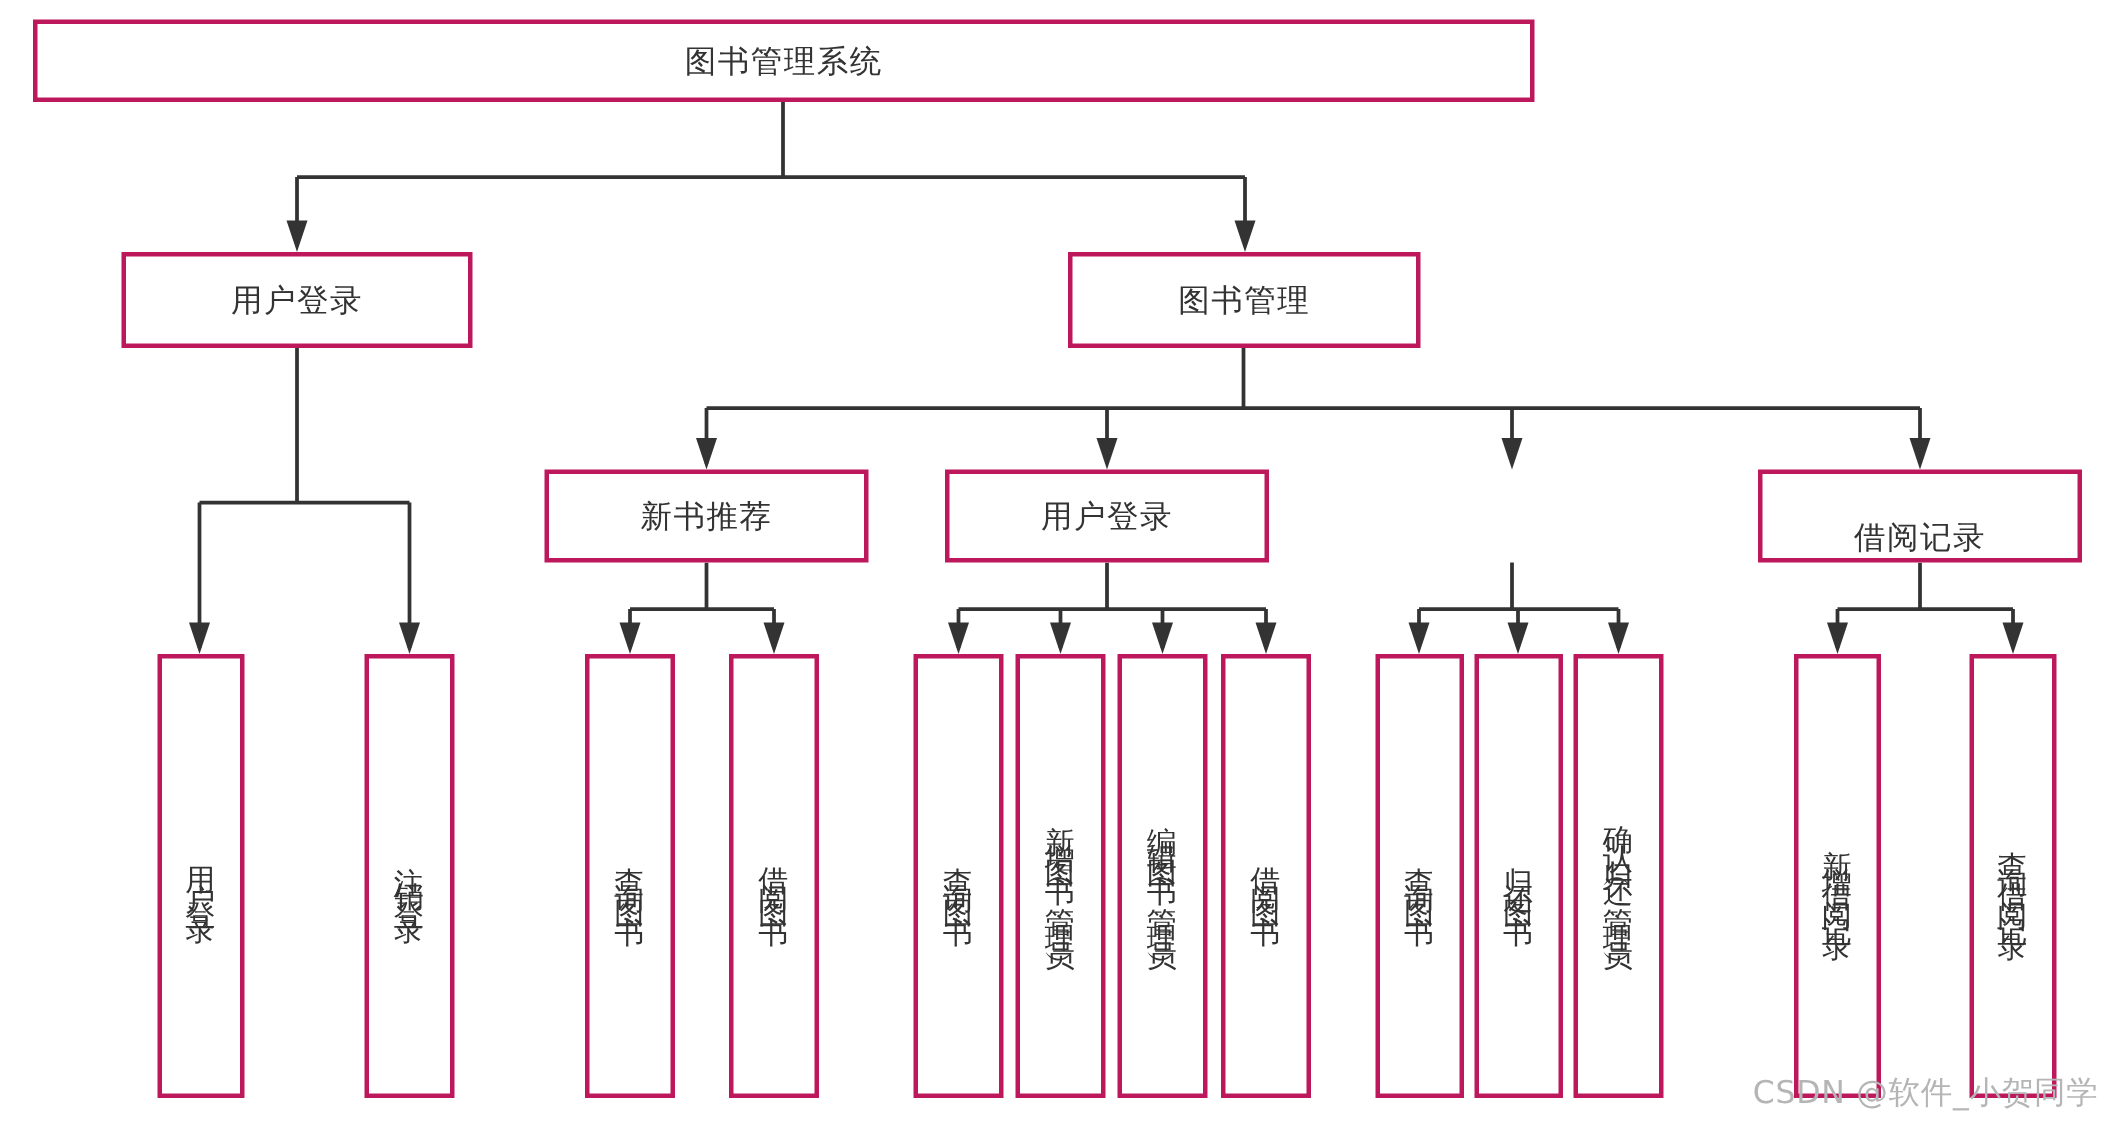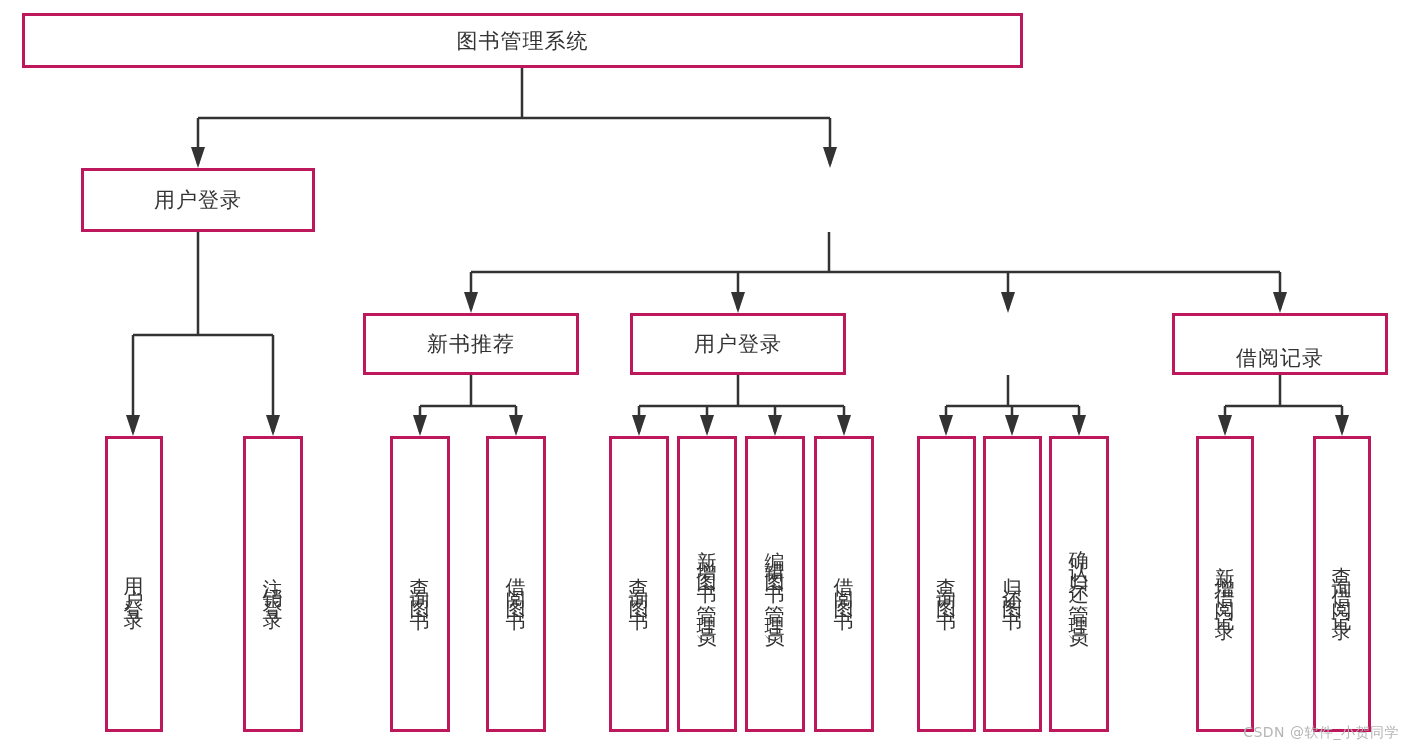--- a/index.html
+++ b/index.html
@@ -34,21 +34,21 @@
     display: block;
     writing-mode: vertical-lr;
     text-orientation: mixed;
     letter-spacing: 11px;
     line-height: 1;
   }
   #watermark {
     position: absolute;
     right: 6px;
     bottom: 5px;
-    font-size: 14px;
+    font-size: 21px;
     color: #b5b5b5;
     letter-spacing: 0.5px;
     z-index: 2;
     white-space: nowrap;
   }
 </style>
 </head>
 <body>
 
 <div id="stage">
@@ -92,20 +92,23 @@
       <path d="M1335 415 H1349 L1342 436 Z"></path>
     </g>
   </svg>
 
   <div class="node h-box" style="left:22px; top:13px; width:1001px; height:55px;">
     <span class="label">图书管理系统</span>
   </div>
 
   <div class="node h-box" style="left:81px; top:168px; width:234px; height:64px;">
     <span class="label">用户登录</span>
+  </div>
+  <div class="node h-box" style="left:712px; top:168px; width:235px; height:64px;">
+    <span class="label">图书管理</span>
   </div>
 
   <div class="node h-box" style="left:363px; top:313px; width:216px; height:62px;">
     <span class="label">新书推荐</span>
   </div>
   <div class="node h-box" style="left:630px; top:313px; width:216px; height:62px;">
     <span class="label">用户登录</span>
   </div>
   <div class="node h-box" style="left:1172px; top:313px; width:216px; height:62px;align-items:flex-end;">
     <span class="label">借阅记录</span>

